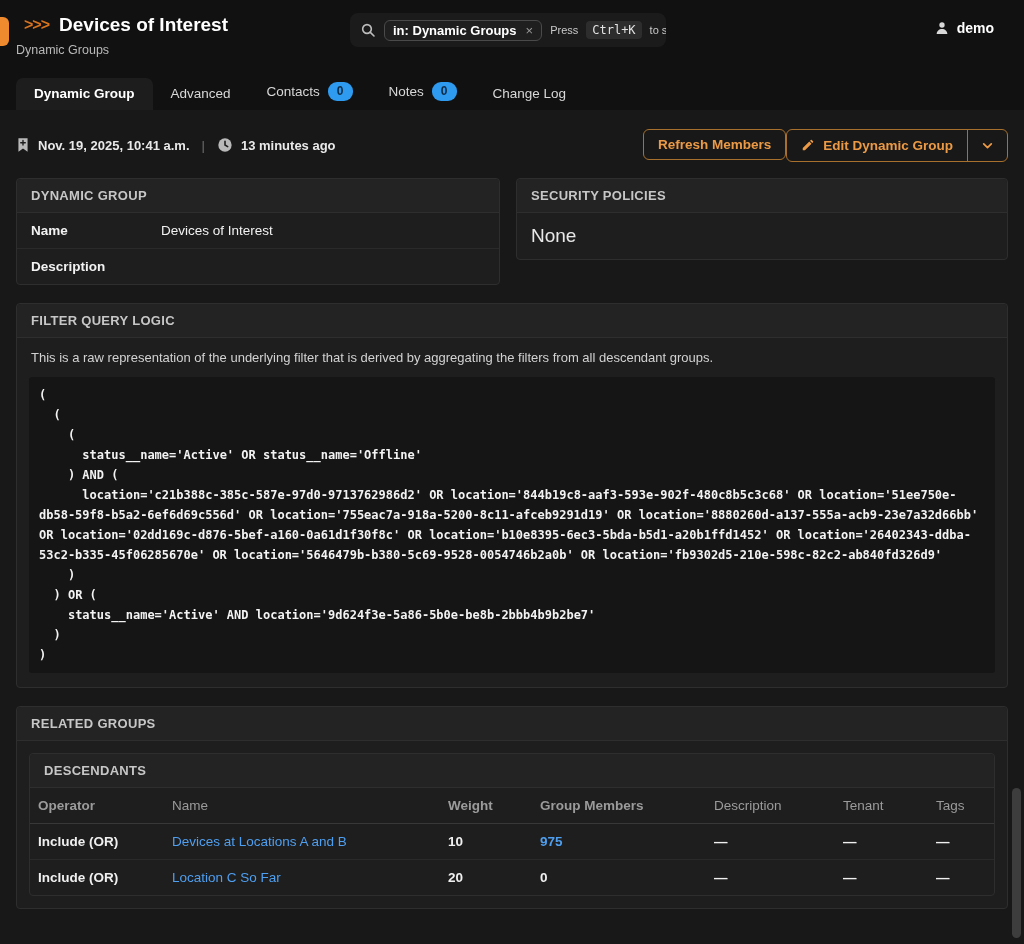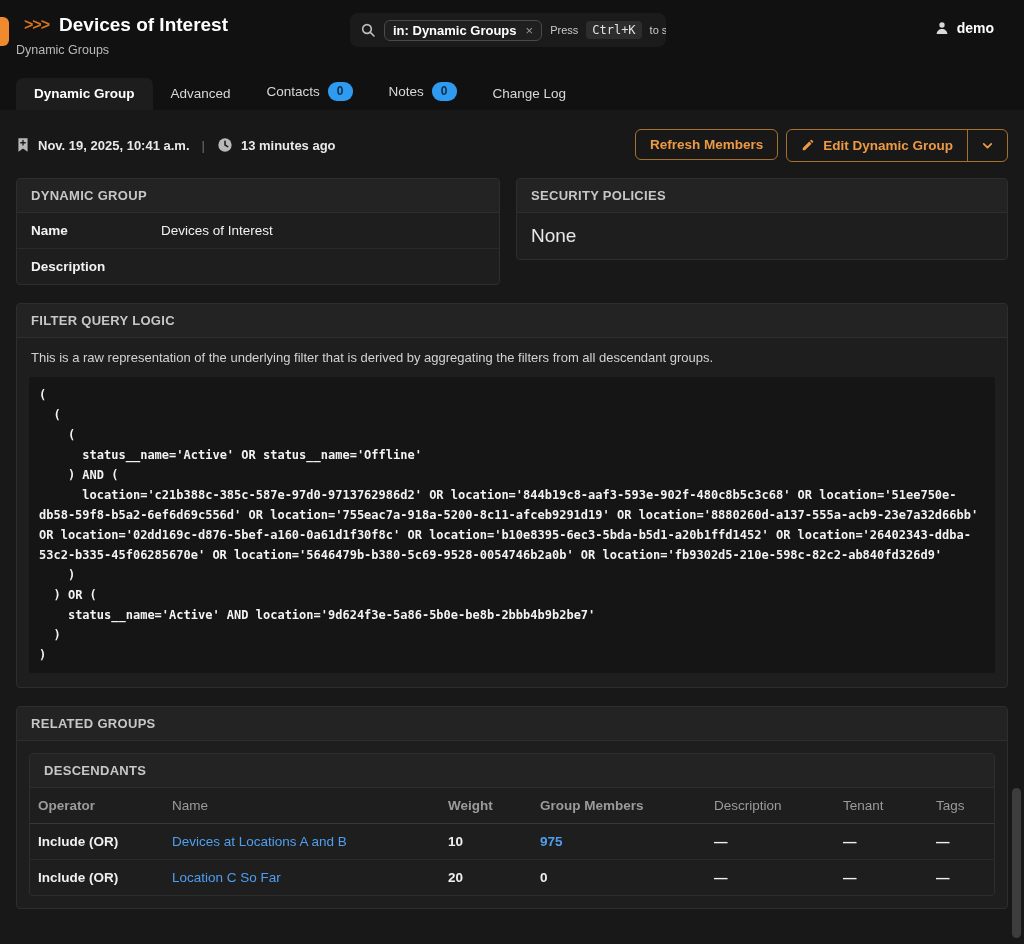--- a/index.html
+++ b/index.html
@@ -52,21 +52,21 @@
   .tab.active { background:#1d1d1d; color:#ffffff; font-weight:bold; }
   .badge {
     background:#2e9bf0; color:#0e2b45; font-weight:bold; font-size:12px;
     border-radius:9px; padding:1px 9px; line-height:17px;
   }
   
   .content { background:#181818; height:834px; padding:16px; overflow:hidden; }
   .meta-row { display:flex; align-items:center; height:34px; margin:2px 0 16px 0; }
   .meta-left { display:flex; align-items:center; gap:8px; font-size:13px; font-weight:bold; color:#e9e9e9; }
   .meta-sep { color:#6f6f6f; font-weight:normal; margin:0 4px; }
-  .meta-right { margin-left:auto; display:flex; gap:8px; }
+  .meta-right { margin-left:auto; display:flex; gap:0; }
   .btn {
     border:1px solid #a8702d; color:#ec9a45; background:transparent;
     font-size:13.5px; font-weight:bold; border-radius:6px; height:31px;
     padding:0 14px; display:flex; align-items:center; gap:8px; cursor:pointer;
     font-family:inherit;
   }
   .split-btn { display:flex; border:1px solid #a8702d; border-radius:6px; overflow:hidden; }
   .split-btn .btn { border:none; border-radius:0; }
   .split-btn .caret-part { border-left:1px solid #a8702d; padding:0 13px; }
   

